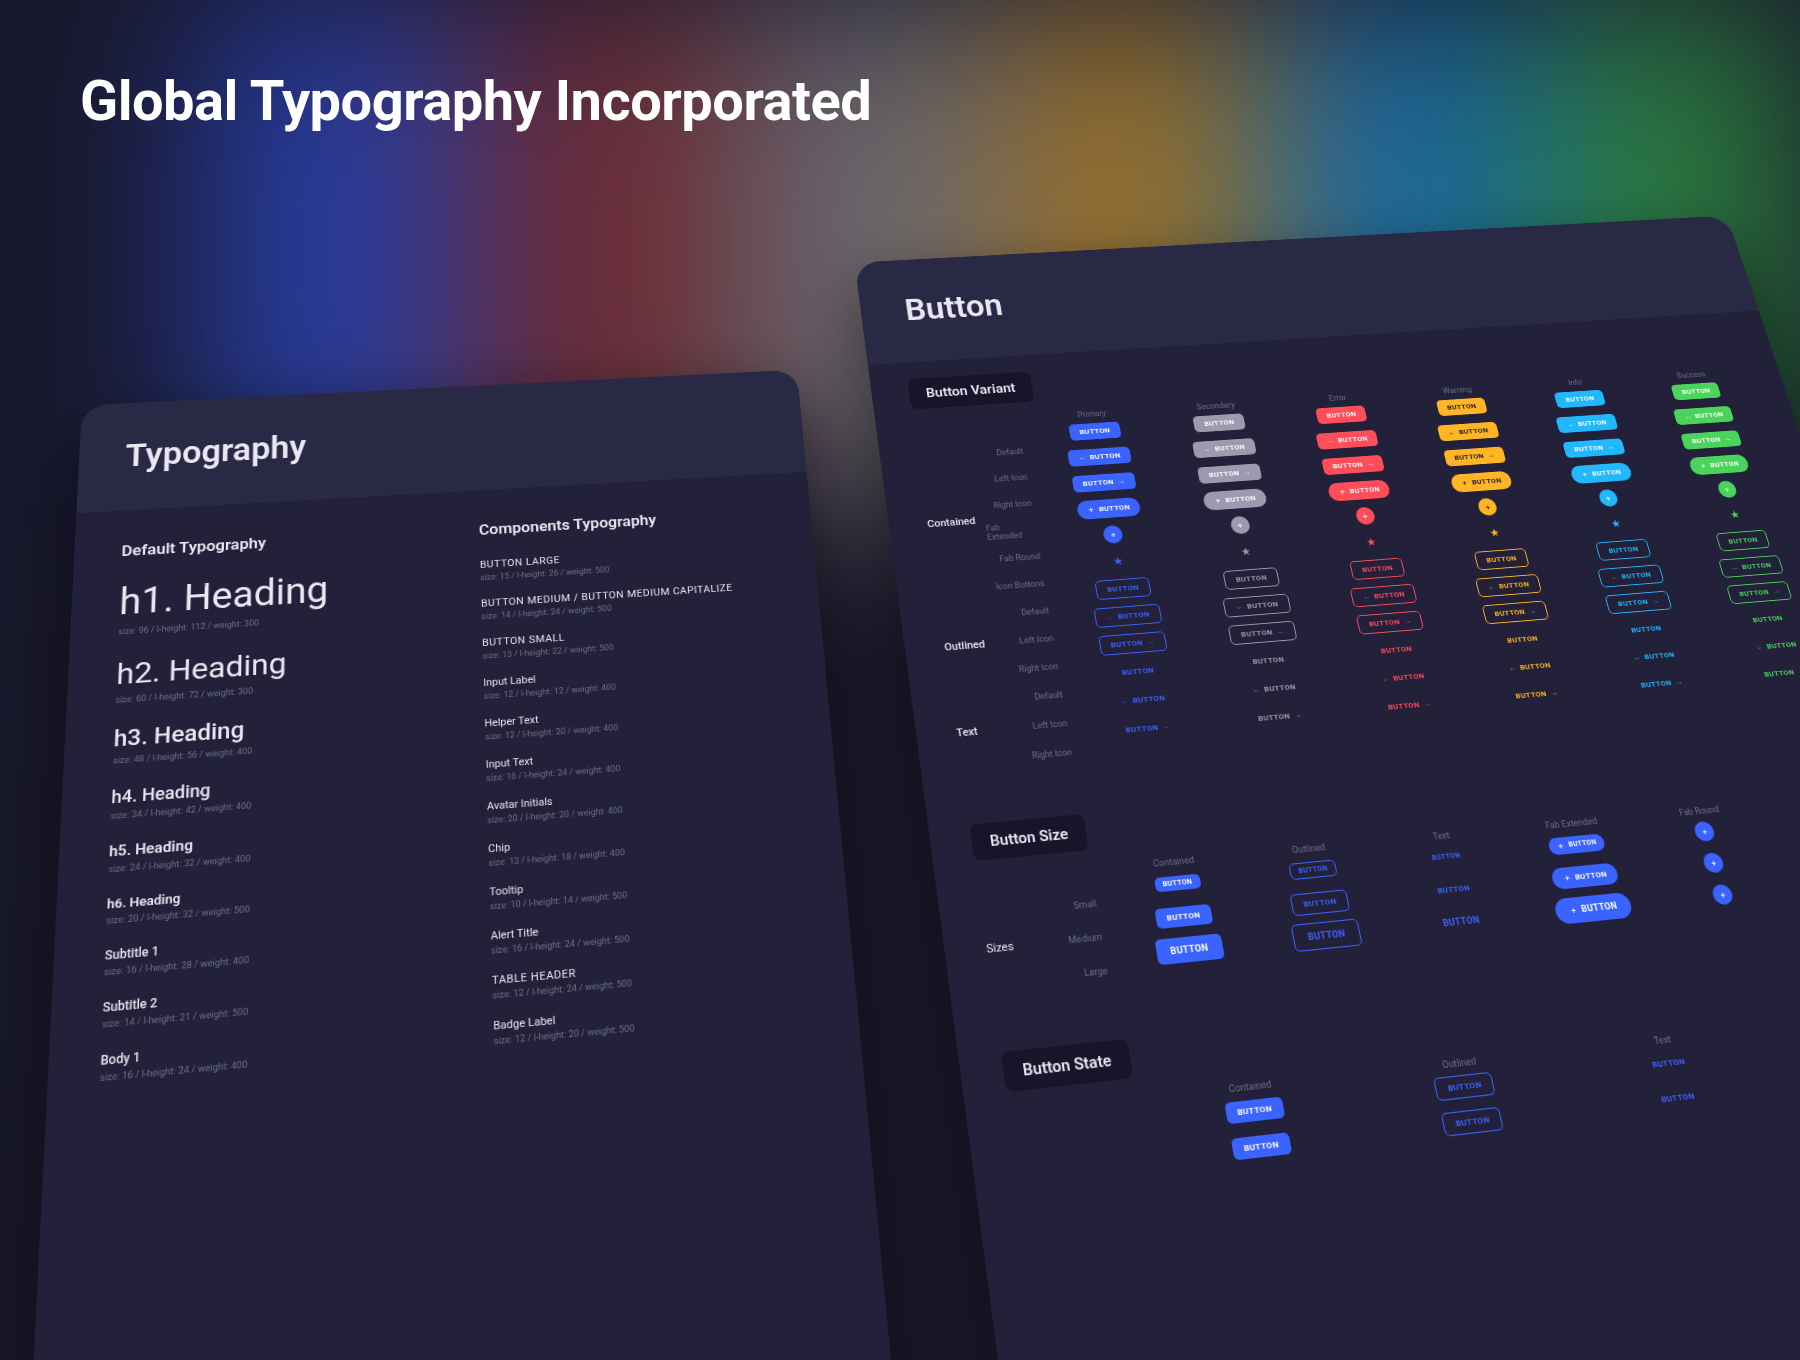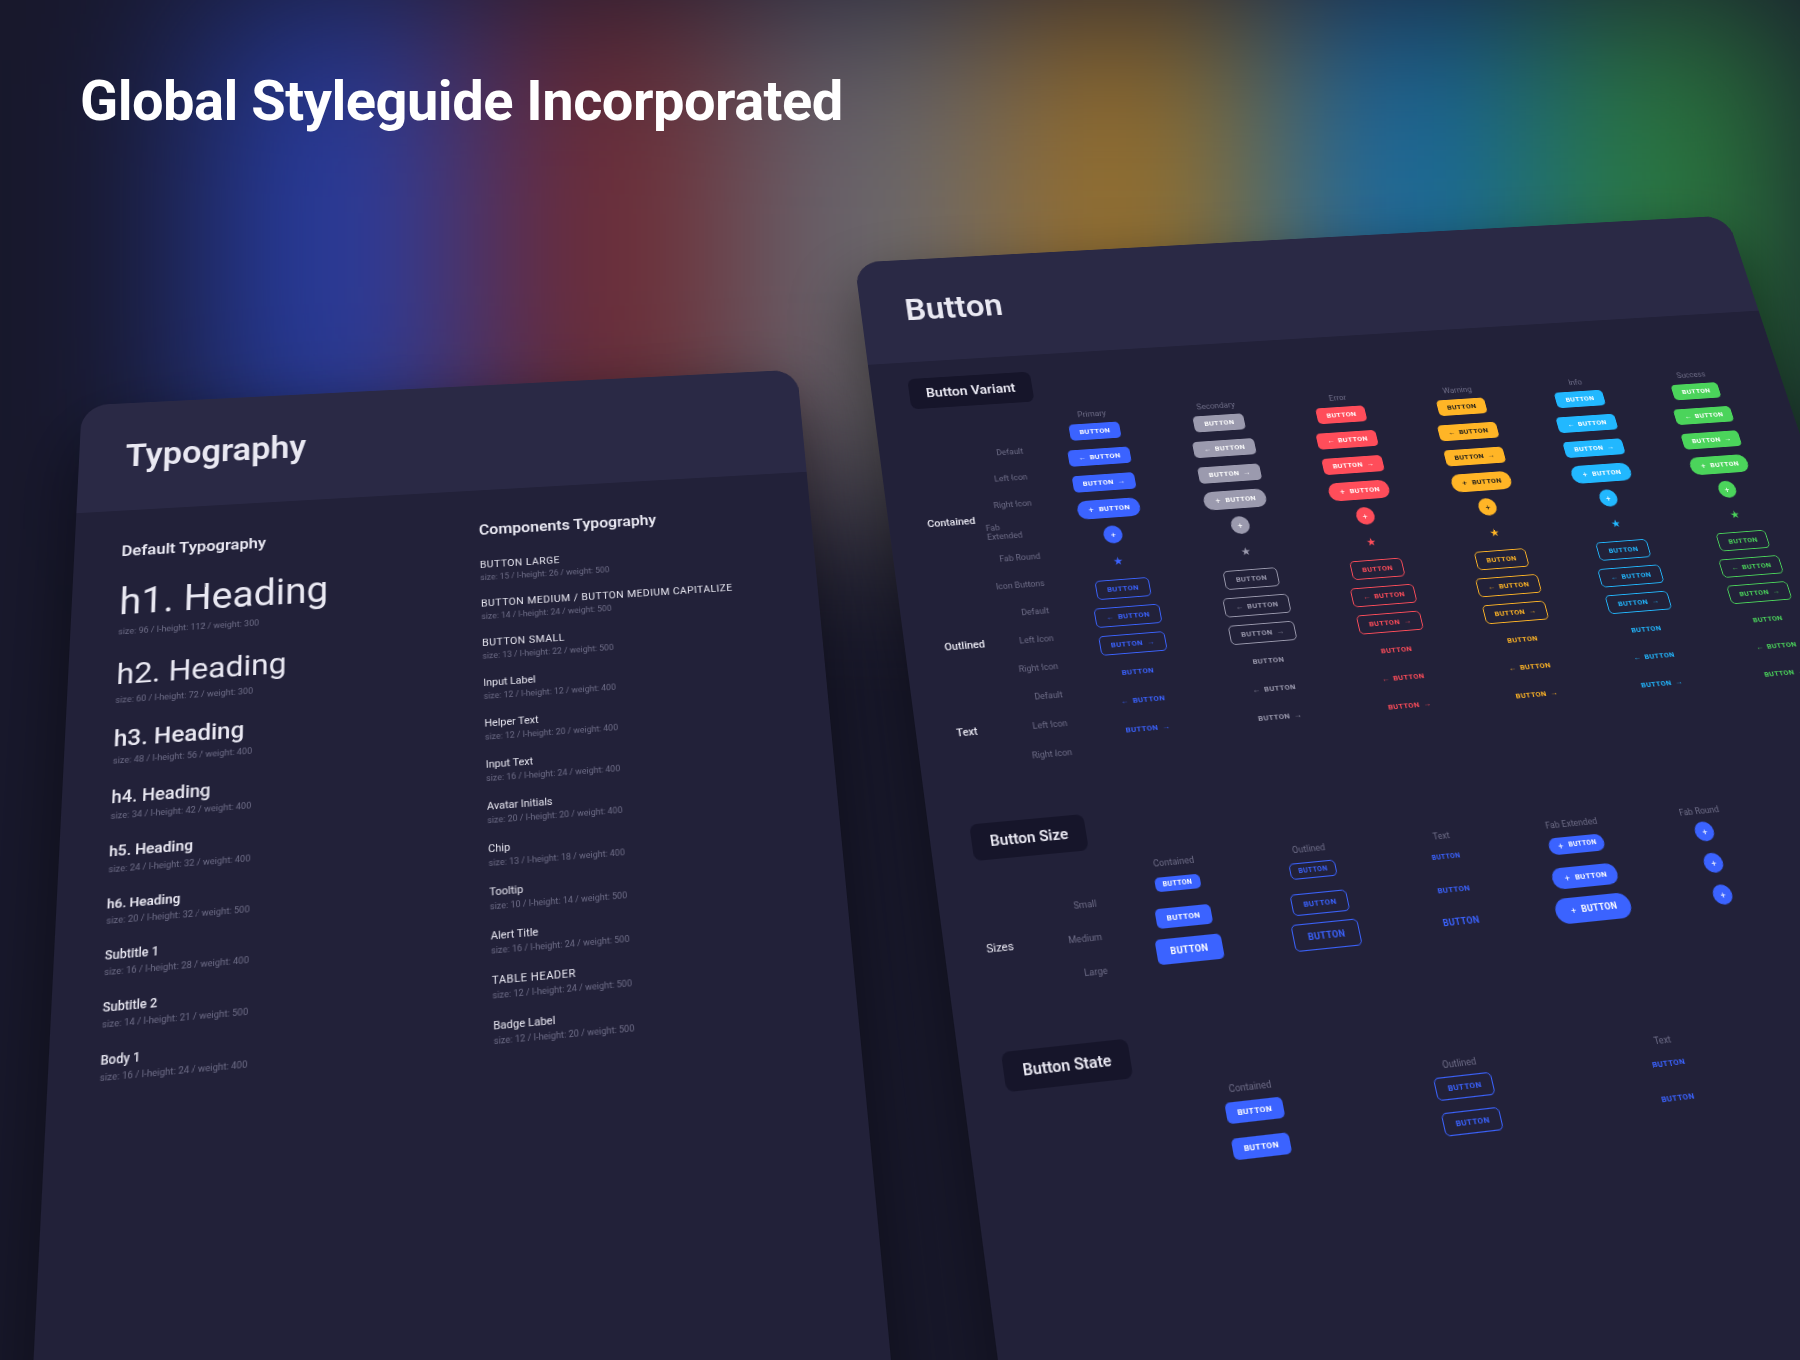--- a/index.html
+++ b/index.html
@@ -153,21 +153,21 @@
 
 <div class="glow">
   <span class="c1"></span>
     <span class="c2"></span>
     <span class="c3"></span>
     <span class="c4"></span>
     <span class="c5"></span>
     <span class="c6"></span>
 </div>
 
-<div class="title">Global Styleguide Incorporated</div>
+<div class="title">Global Typography Incorporated</div>
 
 <div class="stage">
 
   <div class="panel panel-typo">
     <div class="phead">Typography</div>
     <div class="pbody">
       <div class="col">
         <div class="col-title">Default Typography</div>
         <div id="typo-defaults">
             <div class="typo-item">

